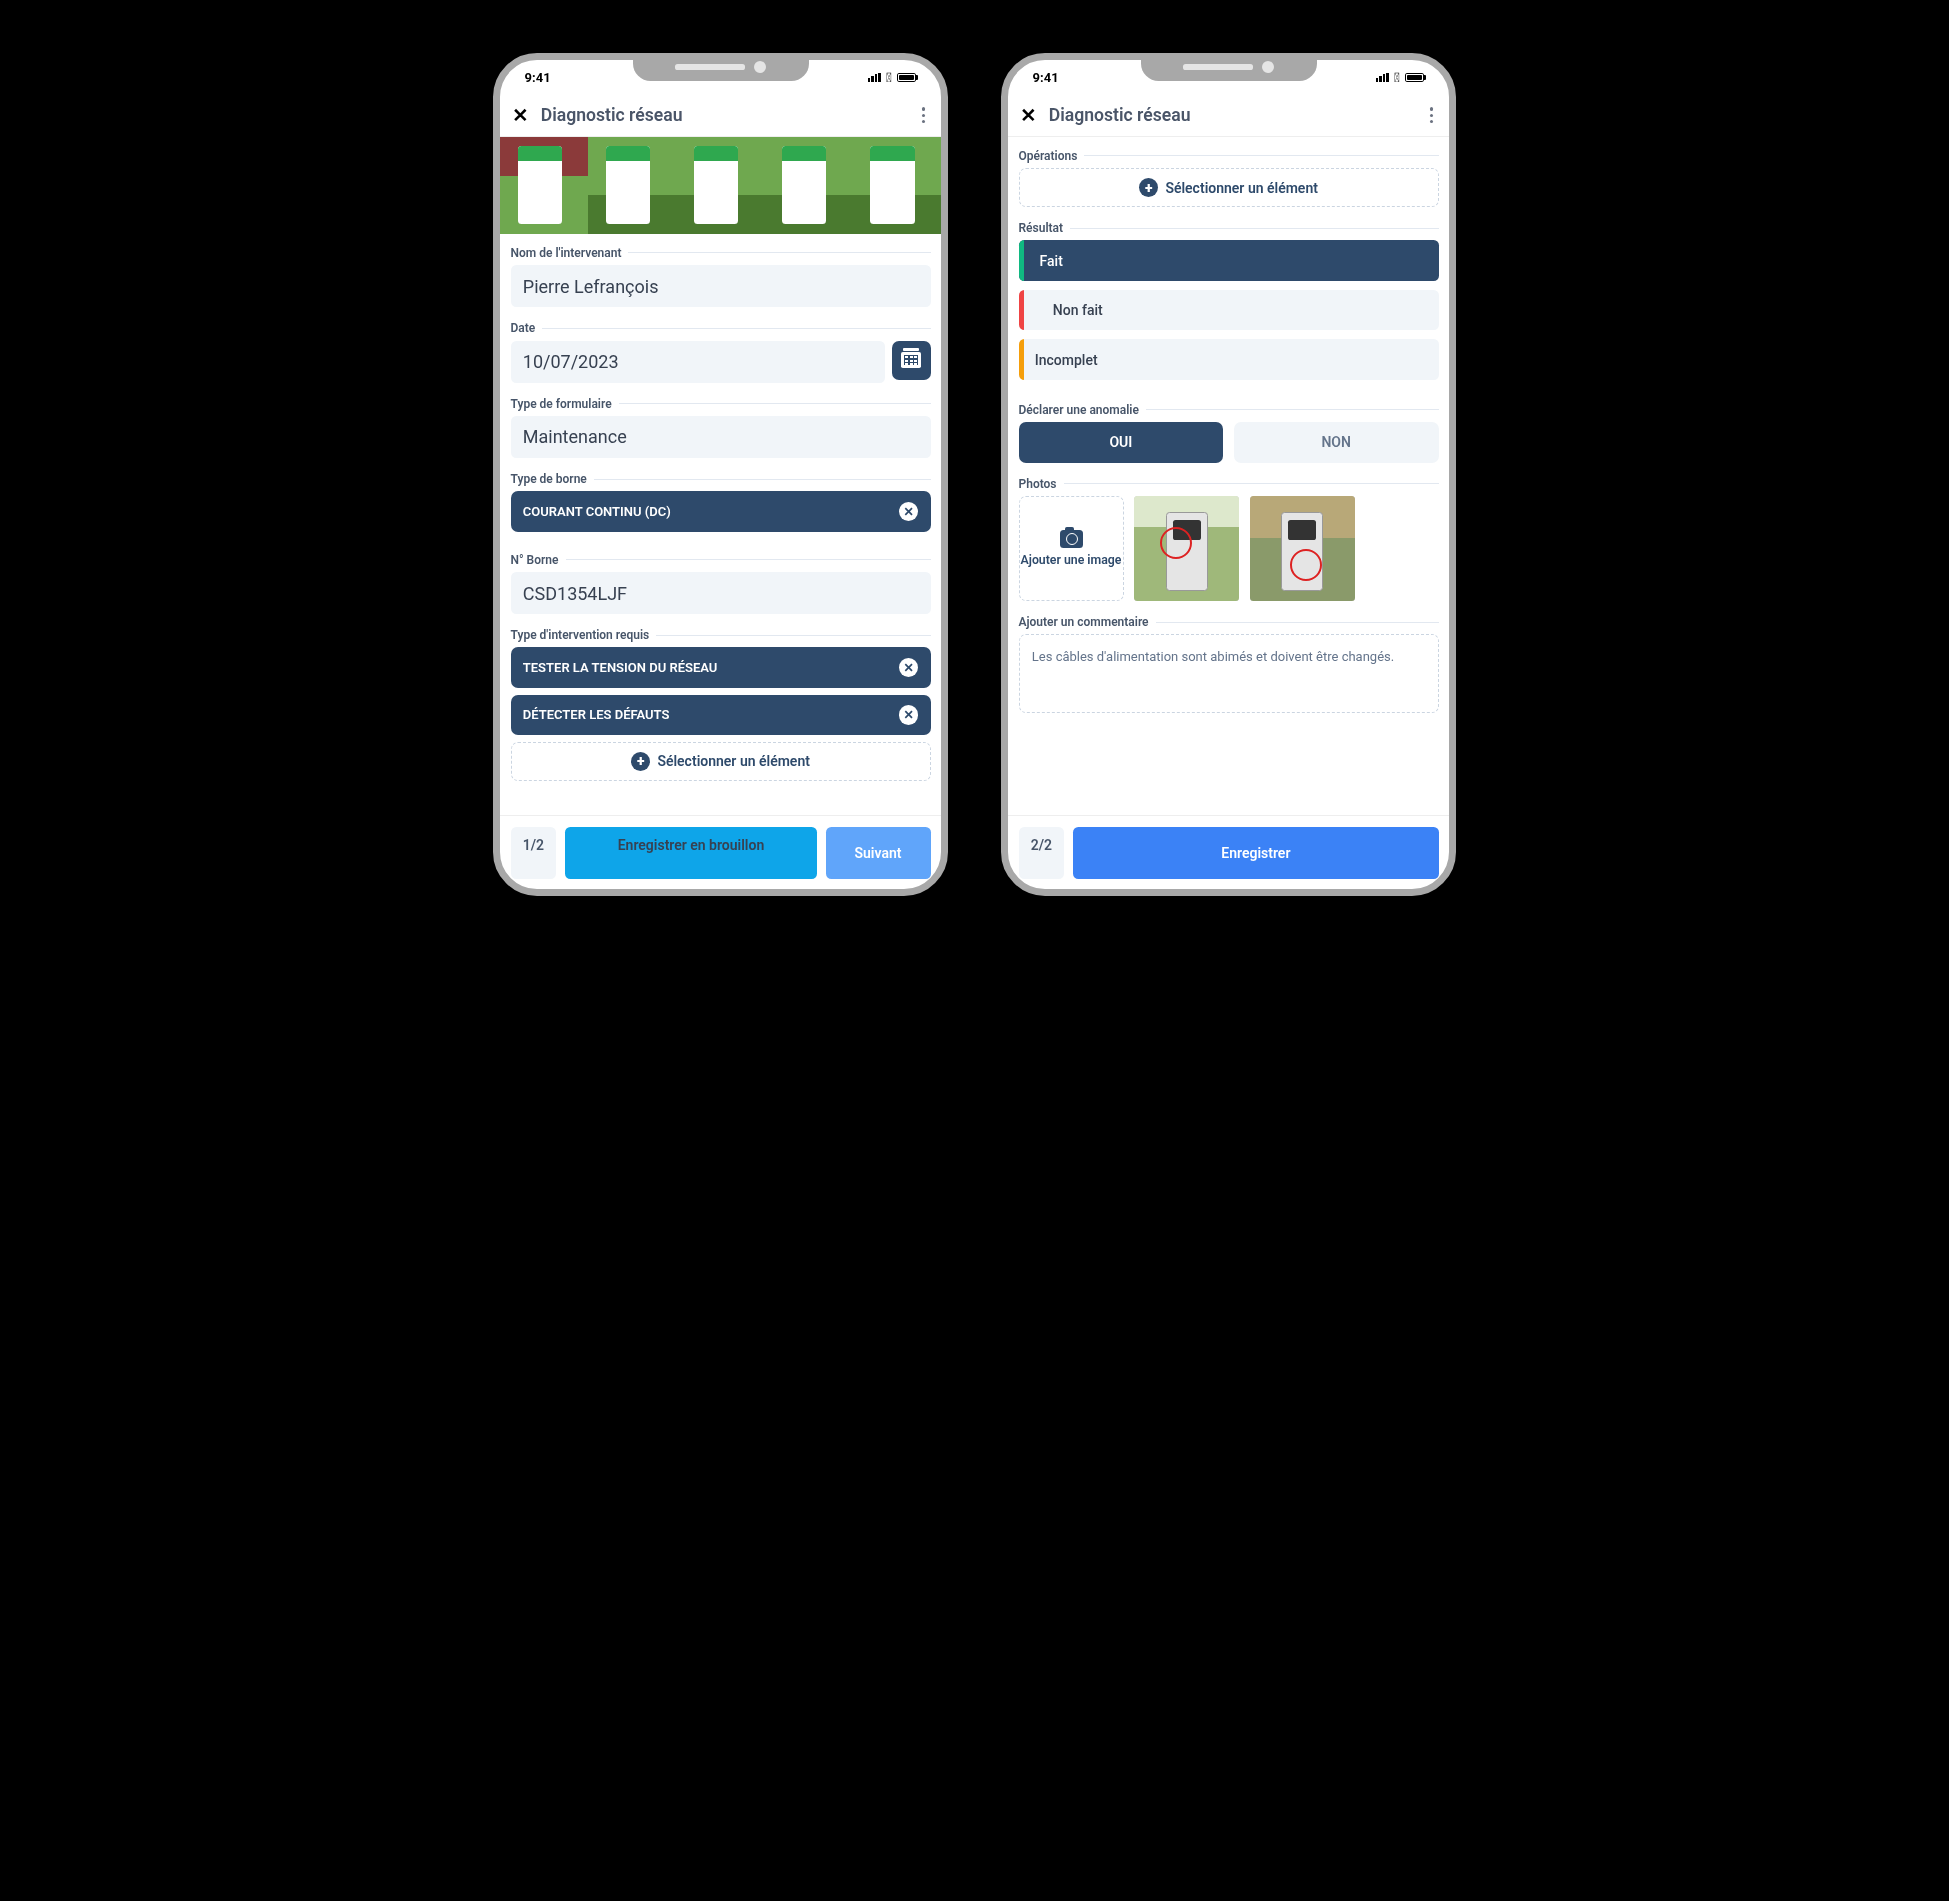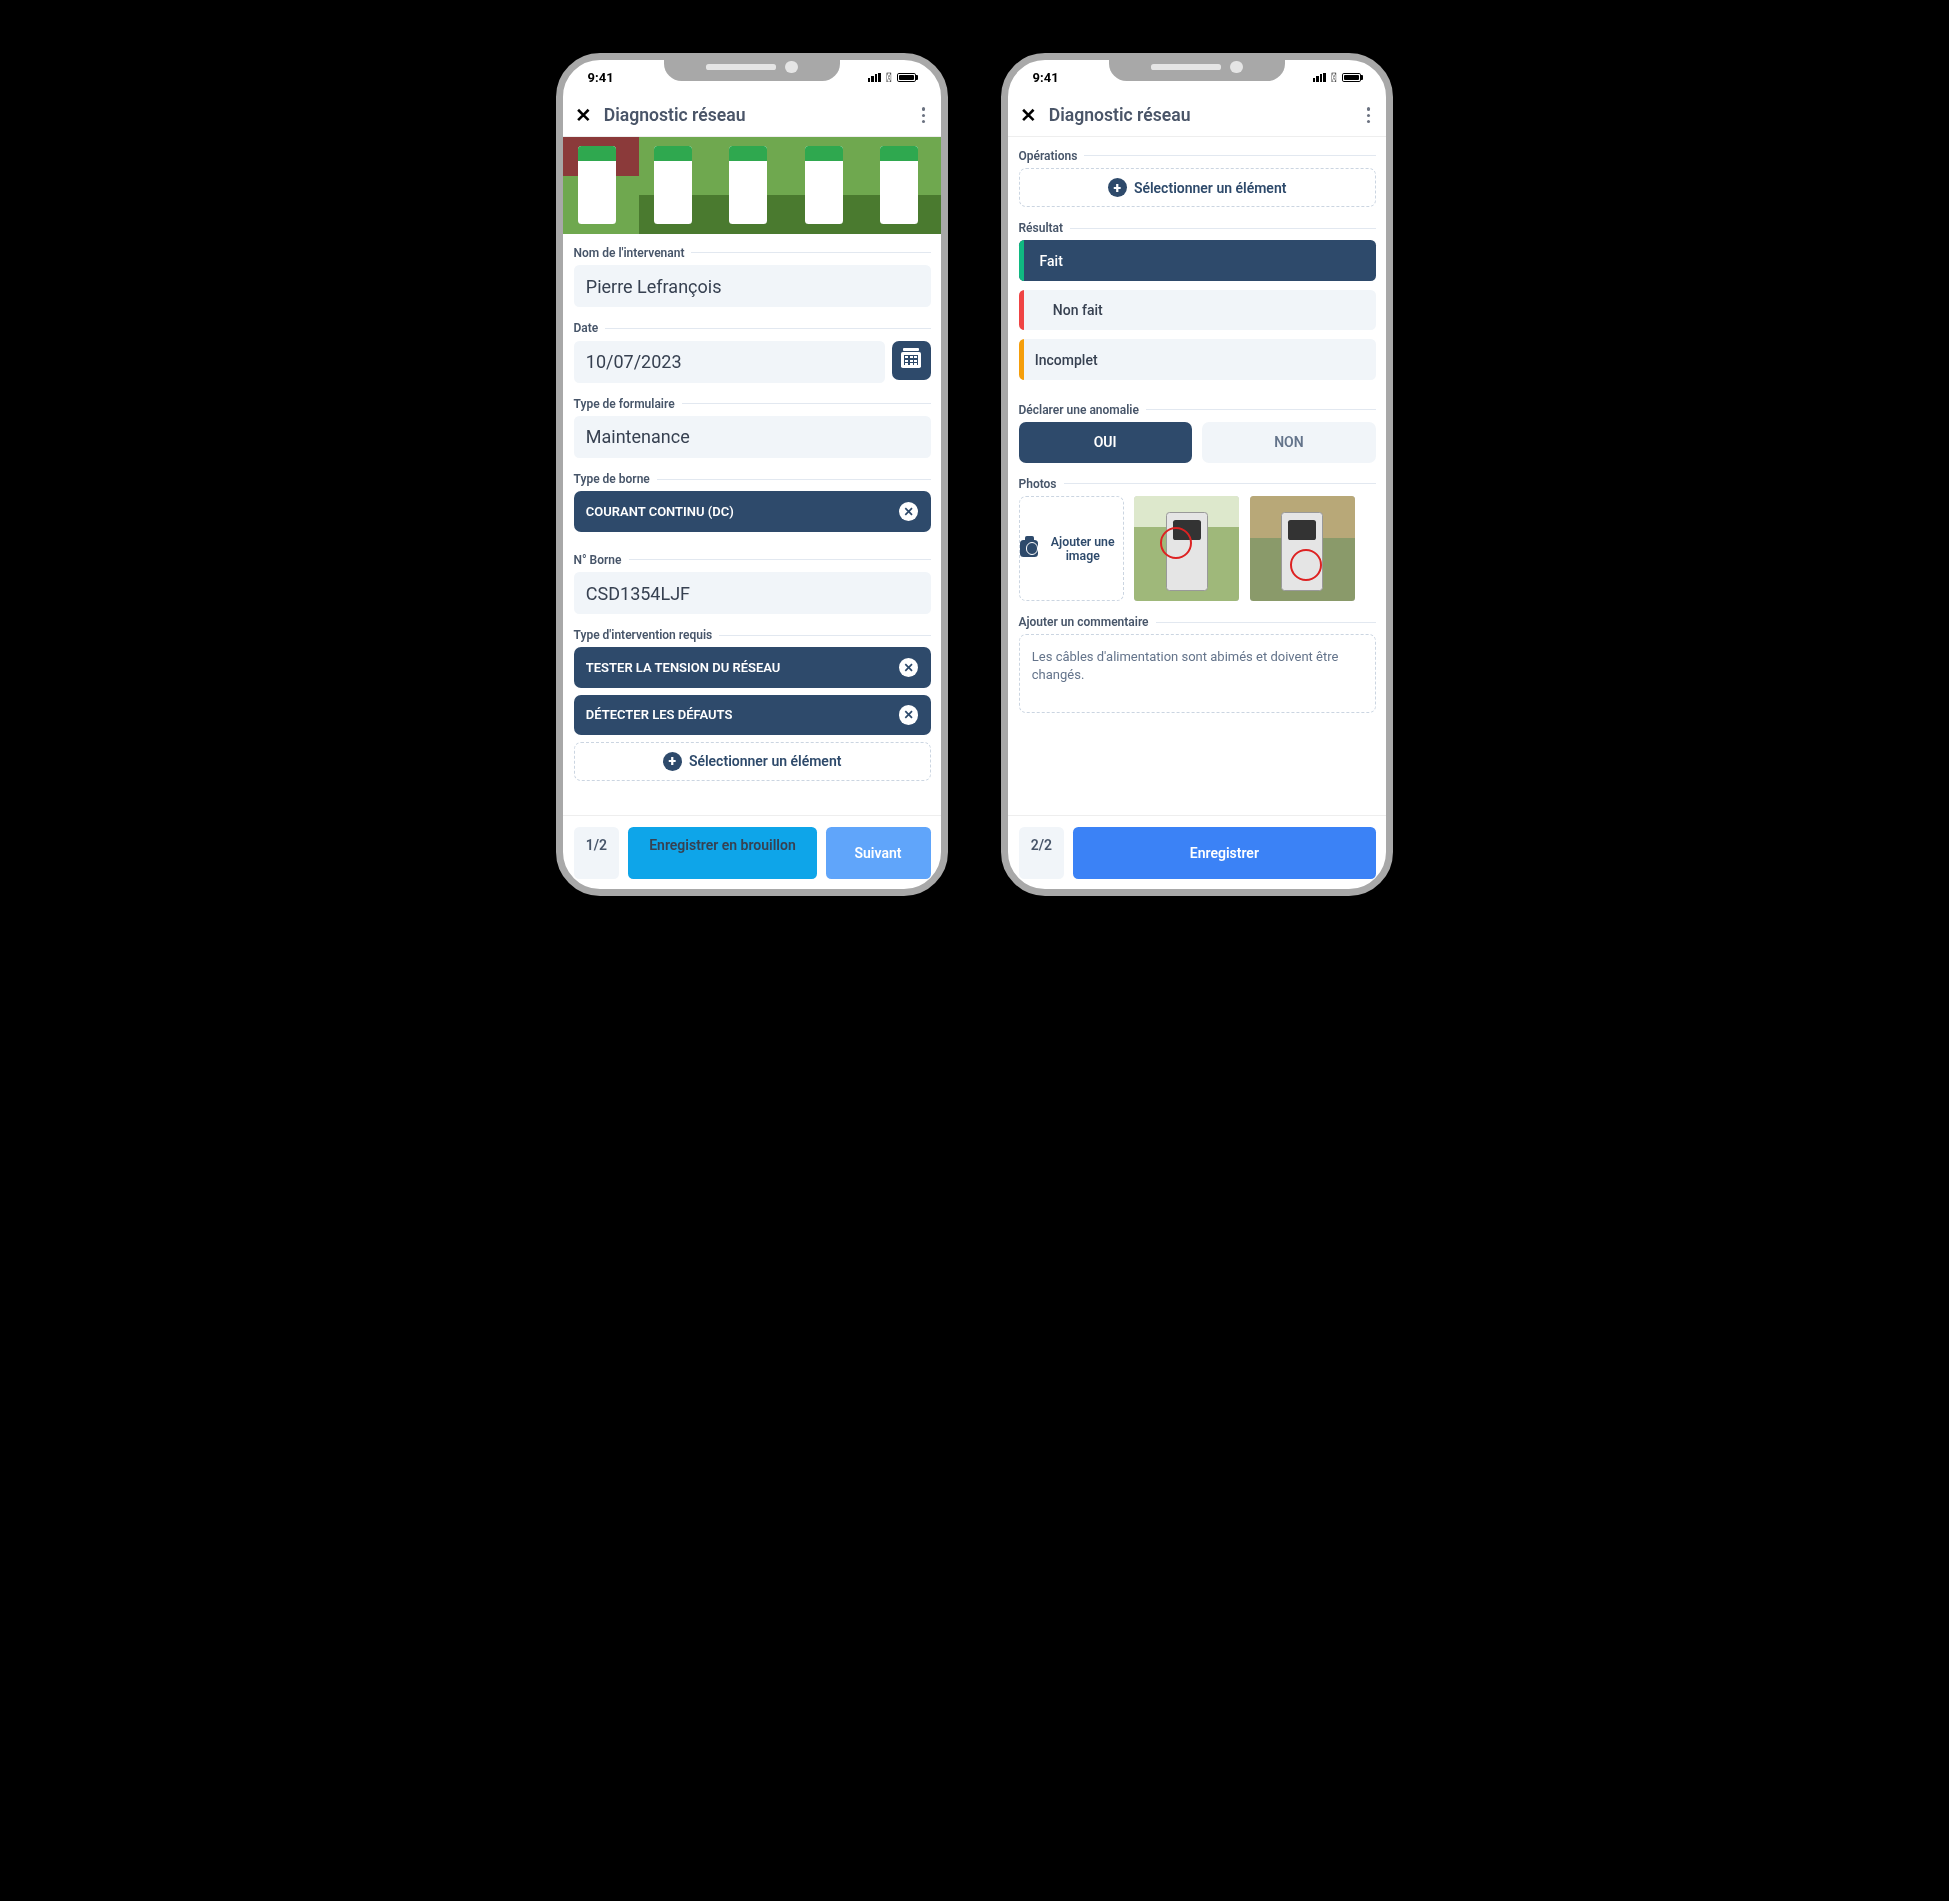--- a/index.html
+++ b/index.html
@@ -1,17 +1,17 @@
 <!DOCTYPE html>
 <html style="font-size:14px"><head>
 <meta charset="utf-8">
 <style>
   * { box-sizing: border-box; margin: 0; padding: 0; font-family: -apple-system, BlinkMacSystemFont, "Segoe UI", Roboto, Helvetica, Arial, sans-serif; }
   body { background: #000; display: flex; gap: 53px; justify-content: center; align-items: flex-start; padding: 53px 35px; }
-  .phone { width: 392px; background: #fff; border-radius: 44px; border: 7px solid #a8a8a8; overflow: hidden; position: relative; display: flex; flex-direction: column; height: 843px; }
+  .phone { width: 455px; background: #fff; border-radius: 44px; border: 7px solid #a8a8a8; overflow: hidden; position: relative; display: flex; flex-direction: column; height: 843px; }
   .status-bar { height: 35px; display: flex; align-items: center; justify-content: space-between; padding: 0 24.6px; font-weight: 700; font-size: 13px; position: relative; }
   .notch { position: absolute; left: 50%; top: -7px; transform: translateX(-50%); width: 176px; height: 28px; background: #a8a8a8; border-radius: 0 0 17.6px 17.6px; display: flex; align-items: center; justify-content: center; gap: 8.8px; }
   .notch::before { content:""; width: 70px; height: 5.3px; background:#e5e5e5; border-radius: 2.6px; }
   .notch::after { content:""; width: 12.3px; height: 12.3px; background:#e5e5e5; border-radius: 50%; }
   .status-icons { display: flex; gap: 5.3px; align-items: center; }
   .app-bar { display: flex; align-items: center; padding: 8.8px 12.3px; gap: 12.3px; border-bottom: 0.9px solid #eee; }
   .close-x { font-size: 19.3px; font-weight: 700; cursor: pointer; }
   .app-title { flex: 1; font-size: 17.6px; font-weight: 600; color: #4a5568; }
   .more-dots { display: flex; flex-direction: column; gap: 2.6px; cursor: pointer; padding: 3.5px; }
   .more-dots span { width: 3.5px; height: 3.5px; background:#6b7280; border-radius:50%; }
@@ -42,21 +42,21 @@
   .btn-primary.light { background:#60a5fa; flex:0 0 105px; }
   .result-item { border-radius:5.3px; padding:12.3px; font-size:14px; font-weight:500; margin-bottom:8.8px; position:relative; overflow:hidden; cursor:pointer; }
   .result-item .edge { position:absolute; left:0; top:0; bottom:0; width:5.3px; }
   .result-item.selected { background:#2e4a6b; color:#fff; }
   .result-item.unselected { background:#f1f5f9; color:#374151; }
   .toggle-row { display:flex; gap:10.5px; }
   .toggle-btn { flex:1; border-radius:7px; padding:12.3px; text-align:center; font-weight:600; cursor:pointer; }
   .toggle-btn.active { background:#2e4a6b; color:#fff; }
   .toggle-btn.inactive { background:#f1f5f9; color:#64748b; }
   .photo-row { display:flex; gap:10.5px; }
-  .photo-add { flex:0 0 105px; height:105px; border:1.8px dashed #cbd5e1; border-radius:7px; display:flex; flex-direction:row; align-items:center; justify-content:center; color:#2e4a6b; font-weight:600; font-size:12.3px; text-align:center; cursor:pointer; gap:5.3px; }
+  .photo-add { flex:0 0 105px; height:105px; border:1.8px dashed #cbd5e1; border-radius:7px; display:flex; flex-direction:column; align-items:center; justify-content:center; color:#2e4a6b; font-weight:600; font-size:12.3px; text-align:center; cursor:pointer; gap:5.3px; }
   .thumb { flex:0 0 105px; height:105px; border-radius:3.5px; background:#cfcfcf; position:relative; overflow:hidden; cursor:pointer; }
   .thumb .station{ position:absolute; left:30%; top:15%; width:40%; height:75%; background:#e5e5e5; border:0.9px solid #999; border-radius:3.5px;}
   .thumb .station::before{ content:""; position:absolute; top:10%; left:15%; width:70%; height:25%; background:#333; border-radius:2.6px;}
   .thumb .circle{ position:absolute; width:32px; height:32px; border:2.6px solid #d22; border-radius:50%; }
   .thumb .bg-trees{ position:absolute; inset:0; background:linear-gradient(#dde8cc 0 30%, #9fb87a 30% 100%);}
   .thumb:nth-child(3) .bg-trees{ background:linear-gradient(#b8a878 0 40%, #8a9a6a 40% 100%);}
   .comment-box { border:1.8px dashed #cbd5e1; border-radius:7px; padding:12.3px; color:#64748b; font-size:13px; line-height:1.4; min-height:79px; }
   .cam-icon{ width:23px; height:17.6px; background:#2e4a6b; border-radius:3.5px; position:relative;}
   .cam-icon::before{ content:""; position:absolute; top:-3.5px; left:5.3px; width:8.8px; height:3.5px; background:#2e4a6b; border-radius:1.8px 1.8px 0 0;}
   .cam-icon::after{ content:""; position:absolute; top:2.6px; left:6.1px; width:10.5px; height:10.5px; border:1.8px solid #fff; border-radius:50%;}

